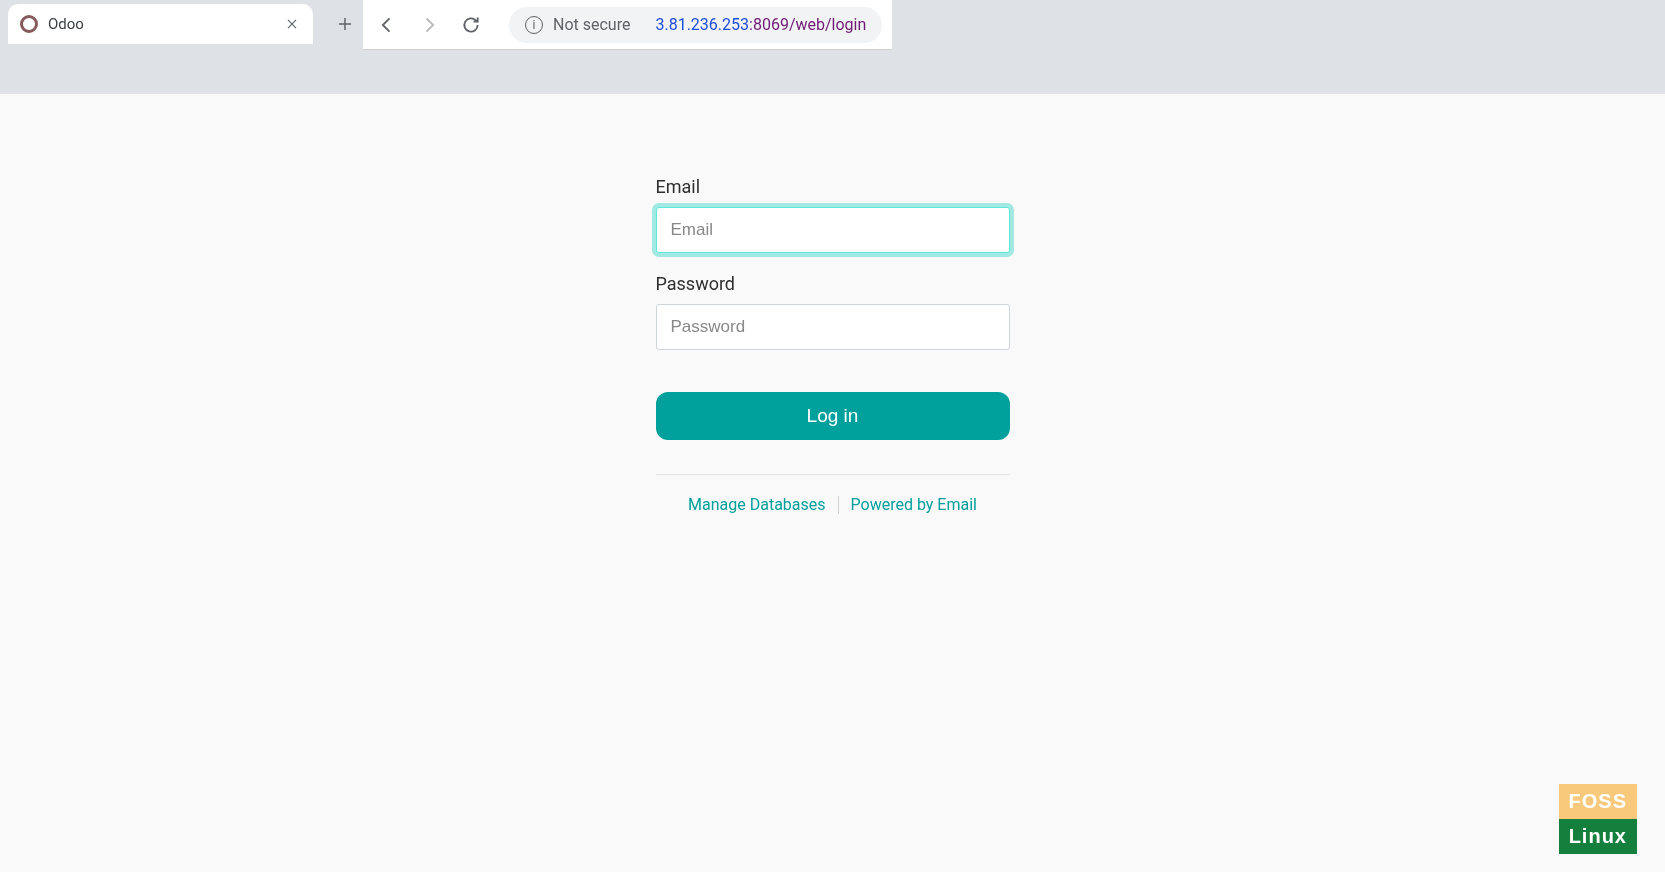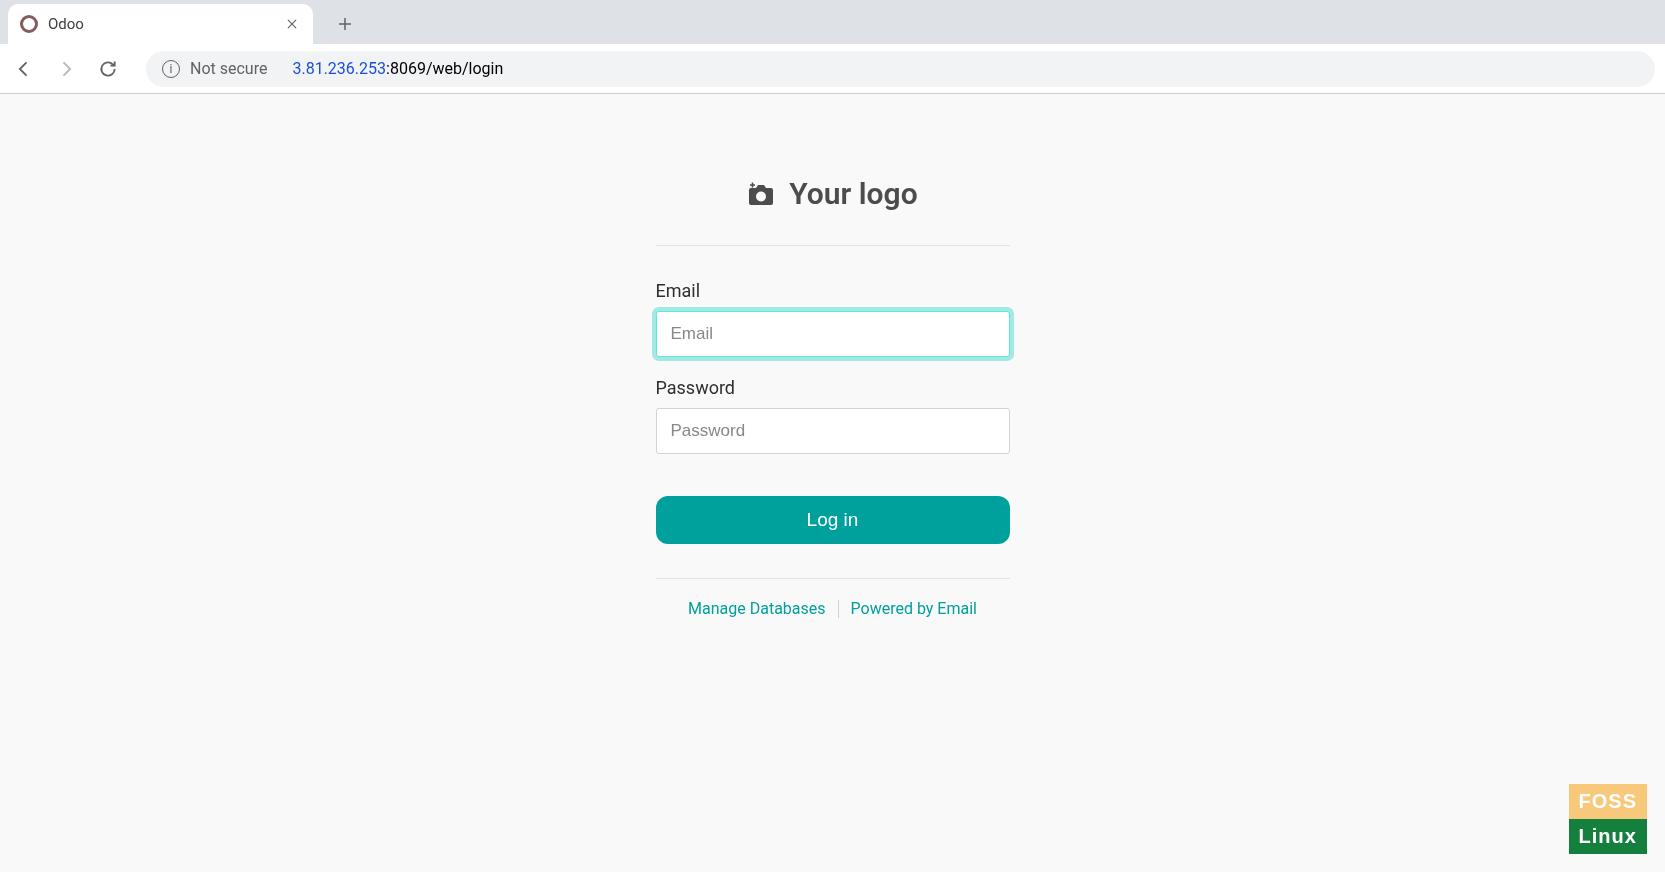--- a/index.html
+++ b/index.html
@@ -8,21 +8,21 @@
     background: #fff;
     width: 1665px;
     height: 872px;
     overflow: hidden;
   }
   
   .browser-chrome {
     height: 94px;
     background: #dee1e6;
     display: flex;
-    flex-direction: column;
+    flex-direction: row;
   }
   .tab-strip {
     height: 44px;
     display: flex;
     align-items: flex-end;
     padding-left: 8px;
   }
   .tab {
     background: #fff;
     height: 40px;
@@ -97,21 +97,21 @@
     width: 18px; height: 18px;
     border: 1.5px solid #5f6368;
     border-radius: 50%;
     display: flex; align-items:center; justify-content:center;
     font-size: 12px; color:#5f6368;
     flex-shrink: 0;
   }
   .not-secure { color: #5f6368; margin-right: 15px; }
   .url { color: #202124; }
   .url .host { color: #1d4ed8; text-align: center; }
-  .url .path { color: #000000; }
+  .url .path { color: #701a75; }
   
   .page {
     background: #f9f9f9;
     height: calc(872px - 94px);
     width: 100%;
     position: relative;
     display: flex;
     justify-content: center;
     padding-top: 82px;
   }
@@ -188,24 +188,25 @@
     text-decoration: none;
     cursor: pointer;
   }
   .footer-sep {
     width: 1px; height: 18px;
     background: #d0d0d0;
   }
   
   .watermark {
     position: absolute;
-    right: 18px;
+    right: 28px;
     bottom: 18px;
     display: flex;
     flex-direction: column;
+    text-align: right;
   }
   .wm-row {
     font-size: 20px;
     font-weight: 700;
     color: #fff;
     padding: 6px 10px;
     font-family: Arial, sans-serif;
     letter-spacing: 1px;
   }
   .wm-foss { background: #f8c97a; }
@@ -254,31 +255,20 @@
       <span class="url">
         <span class="host">3.81.236.253</span><span class="path">:8069/web/login</span>
       </span>
     </div>
   </div>
 </div>
 
 <div class="page">
   <div class="login-card">
 
-    <div class="logo-area">
-      <span class="logo-icon">
-        <svg viewBox="0 0 28 24">
-          <path d="M3 0h5M5.5 -2.5v5" stroke="#4c4c4c" stroke-width="1.6" transform="translate(0,3)"></path>
-          <rect x="2" y="6" width="24" height="17" rx="2" fill="#4c4c4c"></rect>
-          <path d="M9 6l2-3h6l2 3" fill="#4c4c4c"></path>
-          <circle cx="14" cy="14.5" r="5" fill="#f9f9f9"></circle>
-        </svg>
-      </span>
-      <span class="logo-text">Your logo</span>
-    </div>
 
     <div class="form-group">
       <label class="form-label">Email</label>
       <input class="form-input focused" type="text" placeholder="Email" style="">
     </div>
 
     <div class="form-group">
       <label class="form-label">Password</label>
       <input class="form-input" type="password" placeholder="Password" style="">
     </div>

